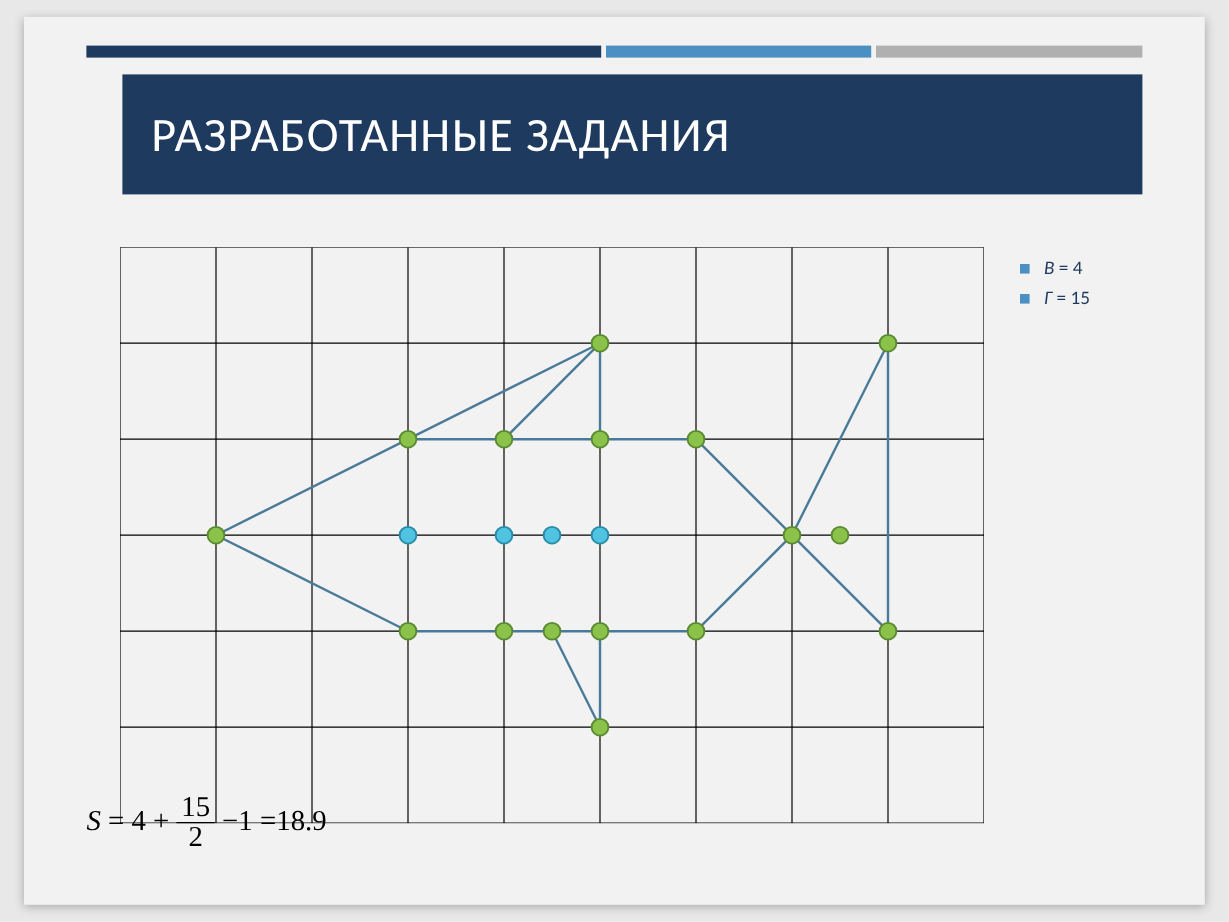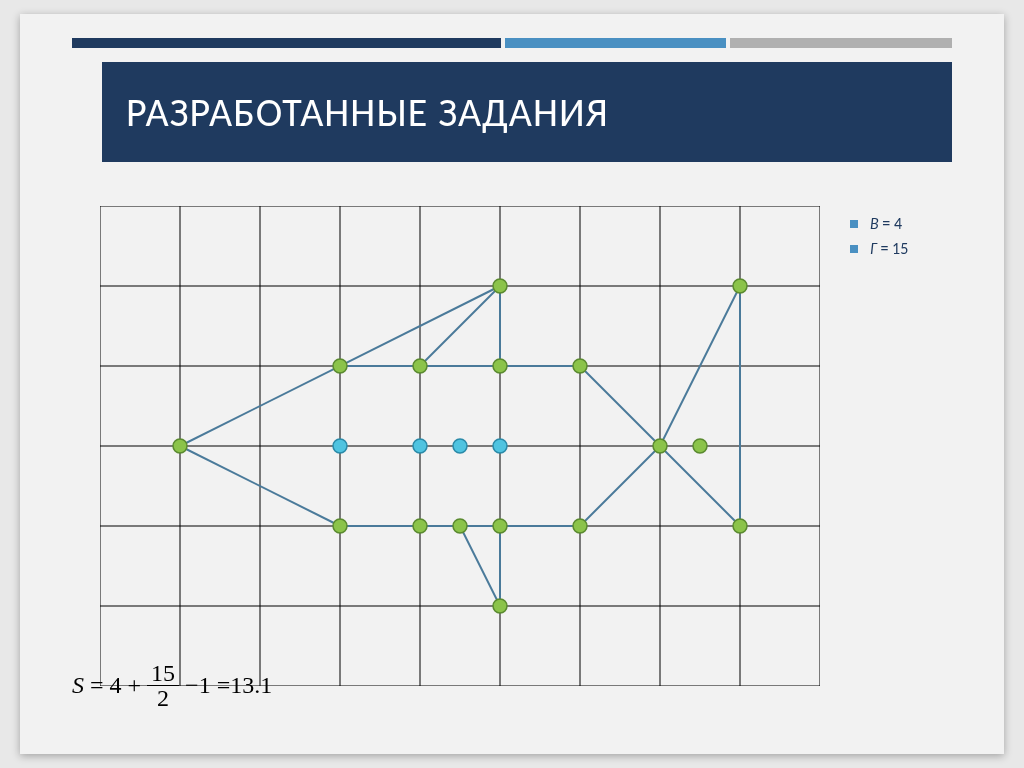--- a/index.html
+++ b/index.html
@@ -207,17 +207,17 @@
     <span>&nbsp;</span>
     <span>+</span>
     <span class="frac">
       <span class="num">15</span>
       <span class="den">2</span>
     </span>
     <span>−</span>
     <span>1</span>
     <span>&nbsp;</span>
     <span>=</span>
-    <span>13.1</span>
+    <span>18.9</span>
   </div>
 
 
 </div>
 
 </body></html>

